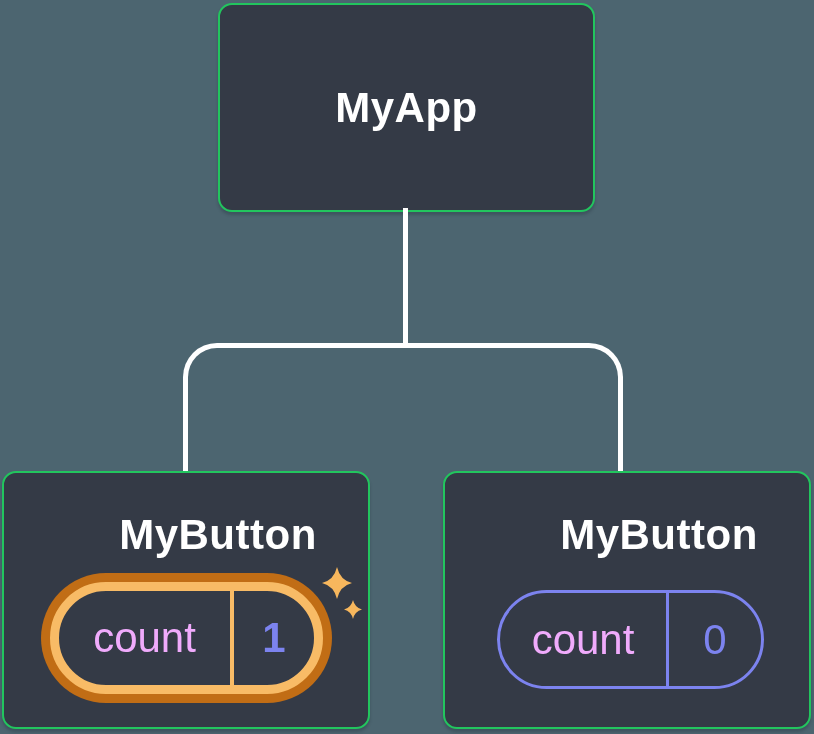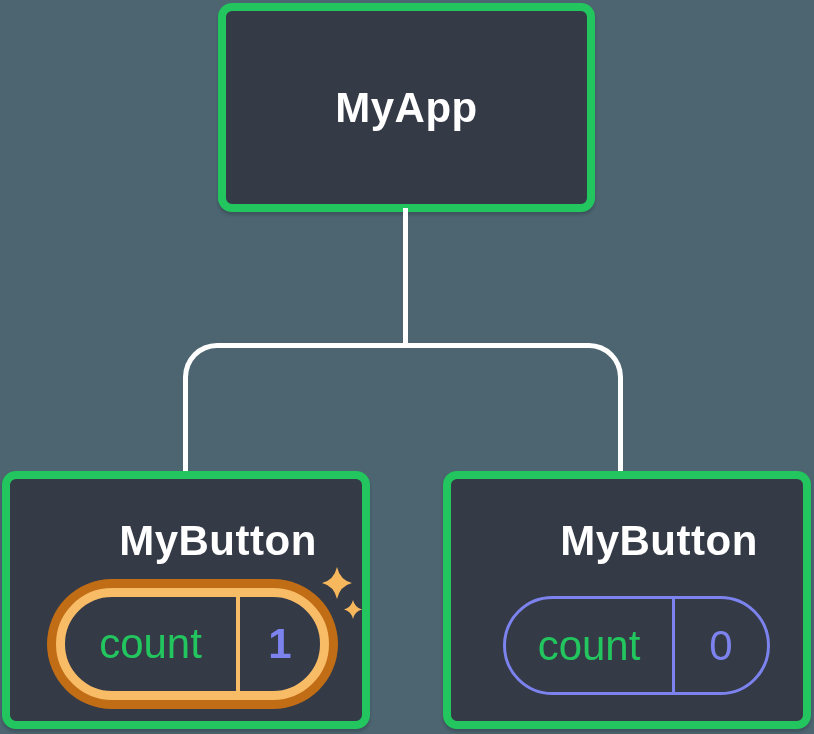--- a/index.html
+++ b/index.html
@@ -10,21 +10,21 @@
     position: relative;
     width: 814px;
     height: 734px;
     background: #4C6570;
     overflow: hidden;
     font-family: "Liberation Sans", sans-serif;
   }
   .node {
     position: absolute;
     background: #343A46;
-    border: 8px solid #22c55e;
+    border: 2px solid #22c55e;
     border-radius: 14px;
     box-sizing: border-box;
     box-shadow: 0 3px 3px rgba(30, 40, 50, 0.28);
   }
   #myapp-node {
     left: 218px;
     top: 3px;
     width: 377px;
     height: 209px;
     display: flex;
@@ -100,21 +100,21 @@
     height: 99px;
     border: 3px solid #7C83EF;
     border-radius: 52px;
     background: transparent;
   }
   .pill-cell-key {
     flex: 1;
     display: flex;
     align-items: center;
     justify-content: center;
-    color: #22c55e;
+    color: #f0abfc;
     font-size: 42px;
     font-weight: 400;
   }
   .pill-divider {
     align-self: stretch;
   }
   .pill-highlighted .pill-divider {
     width: 4px;
     background: #F8BB66;
   }

